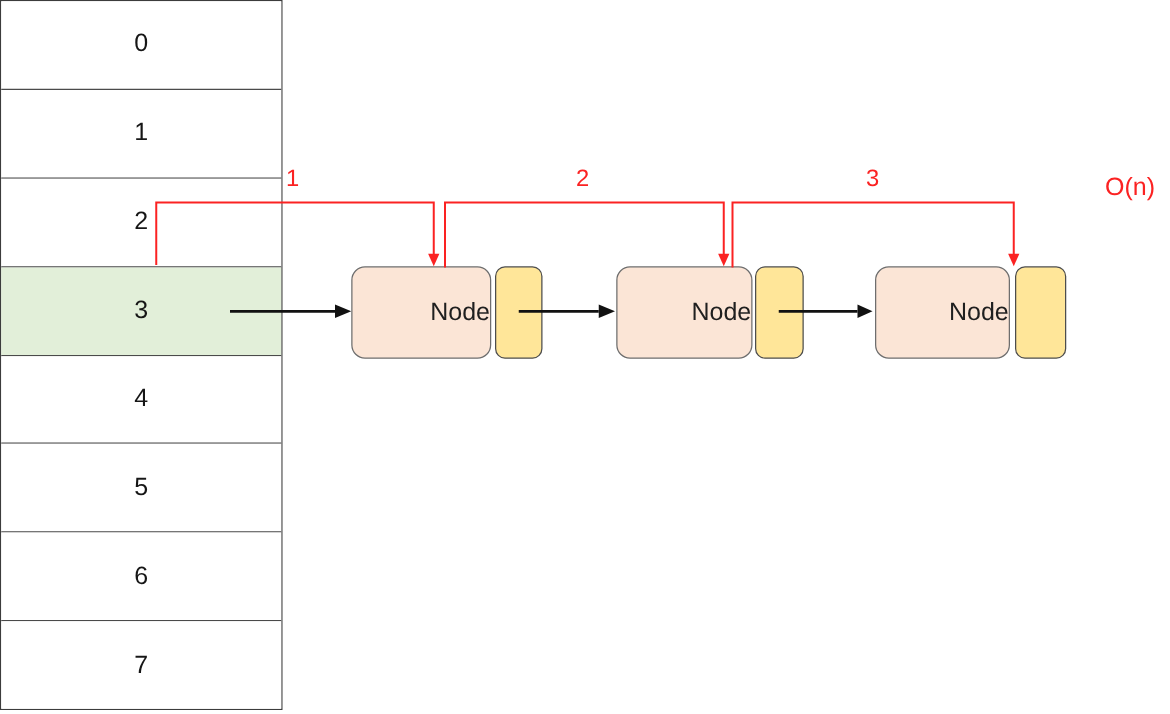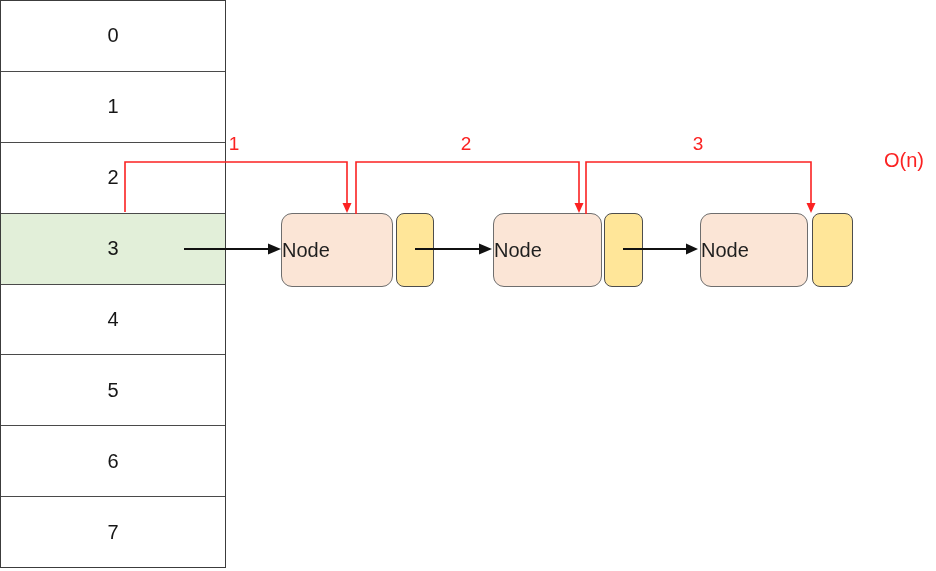--- a/index.html
+++ b/index.html
@@ -18,21 +18,21 @@
     border-bottom:1.5px solid #4a4a4a;
     display:flex;align-items:center;justify-content:center;
     font-size:20px;color:#161616;background:#ffffff;
   }
   .cell:last-child{border-bottom:none;}
   .cell.highlight{background:#e2efd9;}
   
   .node{
     position:absolute;top:213px;height:74px;box-sizing:border-box;
     background:#fbe5d6;border:1.5px solid #6e6e6e;border-radius:11px;
-    display:flex;align-items:center;justify-content:flex-start;
+    display:flex;align-items:center;justify-content:flex-end;
     font-size:20px;color:#1f1f1f;
   }
   .node.n1{left:281px;width:112px;}
   .node.n2{left:493px;width:109px;}
   .node.n3{left:700px;width:108px;}
   .pointer{
     position:absolute;top:213px;height:74px;box-sizing:border-box;
     background:#ffe699;border:1.5px solid #4d4d4d;border-radius:8px;
   }
   .pointer.p1{left:396px;width:38px;}
@@ -42,21 +42,21 @@
   svg.overlay{position:absolute;left:0;top:0;width:936px;height:571px;pointer-events:none;}
   
   .steplabel{
     position:absolute;top:134px;transform:translateX(-50%);
     color:#fb2222;font-size:19px;line-height:20px;white-space:nowrap;
   }
   .steplabel.s1{left:234px;}
   .steplabel.s2{left:466px;}
   .steplabel.s3{left:698px;}
   .complexity{
-    position:absolute;top:149px;left:904px;transform:translateX(-50%);
+    position:absolute;top:139px;left:904px;transform:translateX(-50%);
     color:#fb2222;font-size:20px;line-height:22px;white-space:nowrap;
   }
 </style>
 </head>
 <body>
 
 <div class="canvas">
 
   <div class="array">
     <div class="cell">

